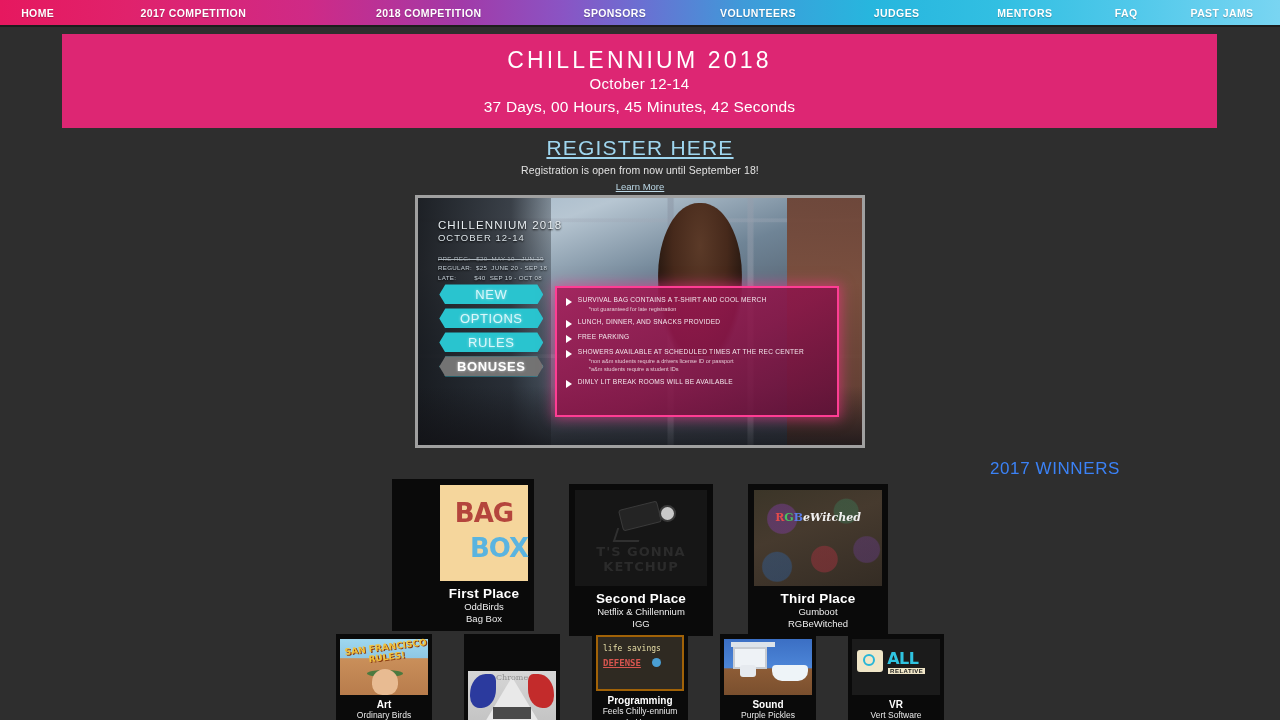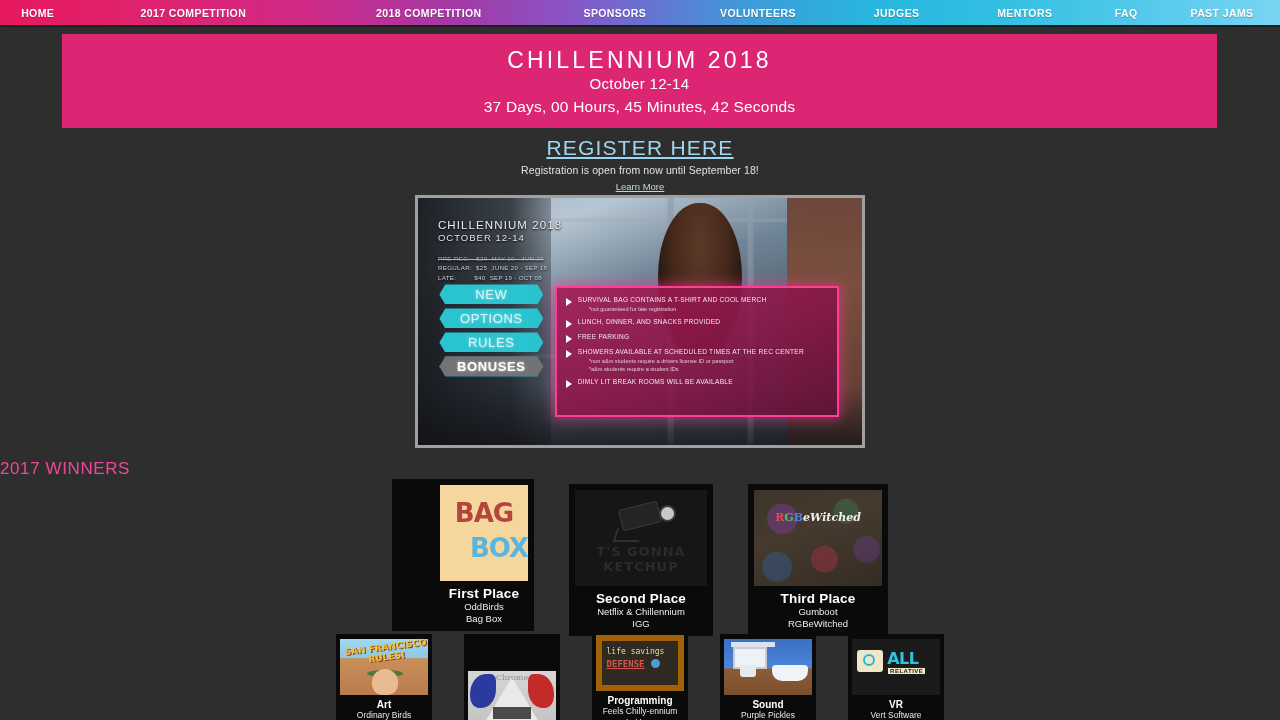--- a/index.html
+++ b/index.html
@@ -187,21 +187,21 @@
     border-top: 4px solid transparent;
     border-bottom: 4px solid transparent;
     margin: 2px 6px 0 1px;
   }
   .bullet-text { color: #f3e6ec; font-size: 6.6px; letter-spacing: .25px; line-height: 1.35; }
   .bullet-sub { color: #e2c6d2; font-size: 5.6px; line-height: 1.45; padding-left: 11px; }
 
   
   #winners-heading {
     position: absolute; left: 0; top: 459px; width: 1120px;
-    text-align: left; color: #ec4899;
+    text-align: right; color: #3b82f6;
     font-size: 17px; letter-spacing: .6px;
   }
   #podium {
     position: absolute; left: 0; top: 479px; width: 1280px;
     display: flex; justify-content: center; align-items: flex-start;
     gap: 35px;
   }
   .podium-card {
     background: #0a0a0a;
     padding: 6px 6px 6px 6px;
@@ -327,21 +327,21 @@
     position: absolute; left: 0; right: 0; top: 4%;
     text-align: center; color: #8f8f8f; font-size: 8px;
     font-family: "DejaVu Serif", serif;
   }
   .art-design .dz-box {
     position: absolute; left: 28%; right: 28%; bottom: 14%;
     height: 12px; background: #4a4a4a;
   }
   .art-prog {
     background: #2f2a22; position: relative;
-    border: 6px solid #a16207;
+    border: 2px solid #a16207;
   }
   .art-prog .pg-l1 {
     position: absolute; left: 6%; top: 14%; color: #e8dfa8;
     font-size: 8px; font-family: "DejaVu Sans Mono", monospace;
   }
   .art-prog .pg-l2 {
     position: absolute; left: 6%; top: 40%; color: #d8554f;
     font-size: 9px; font-weight: bold; text-decoration: underline;
     font-family: "DejaVu Sans Mono", monospace;
   }

